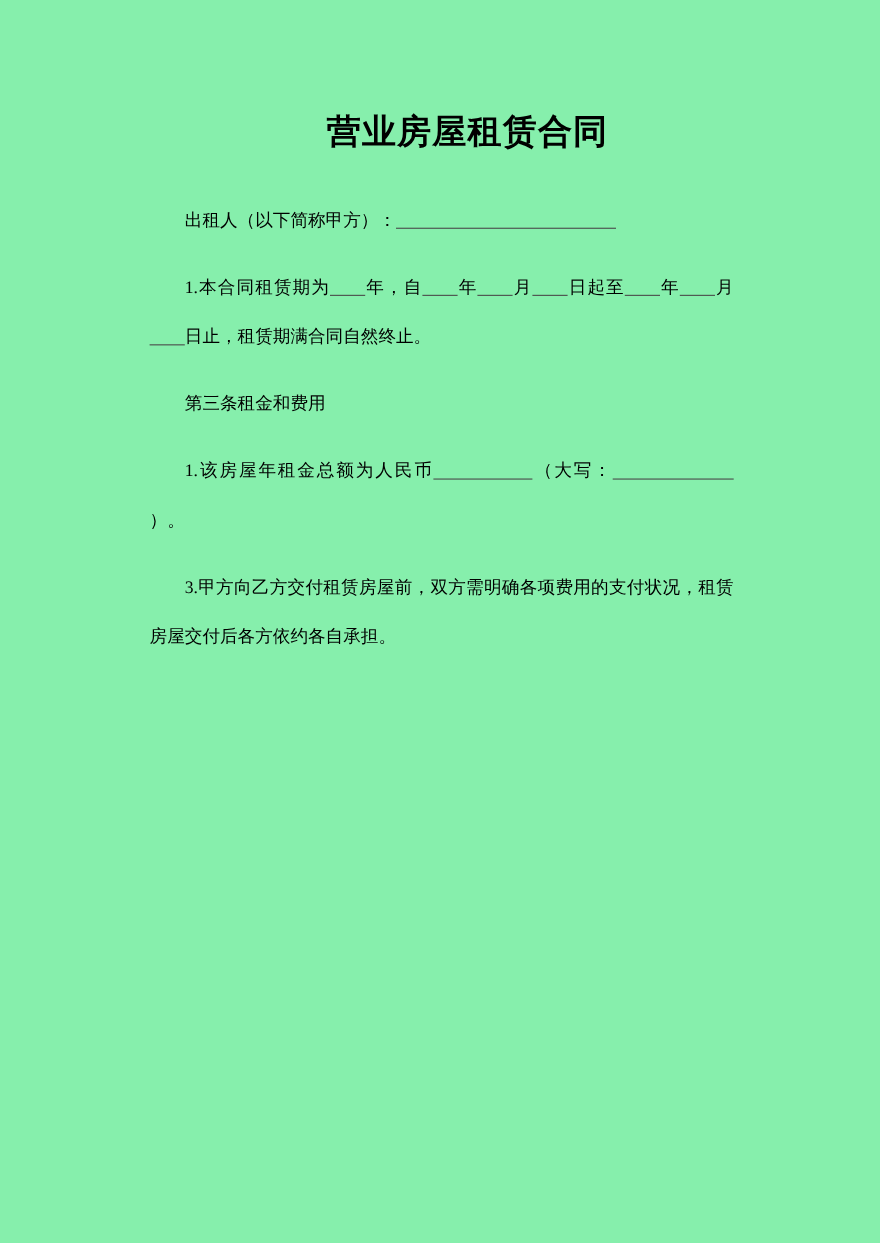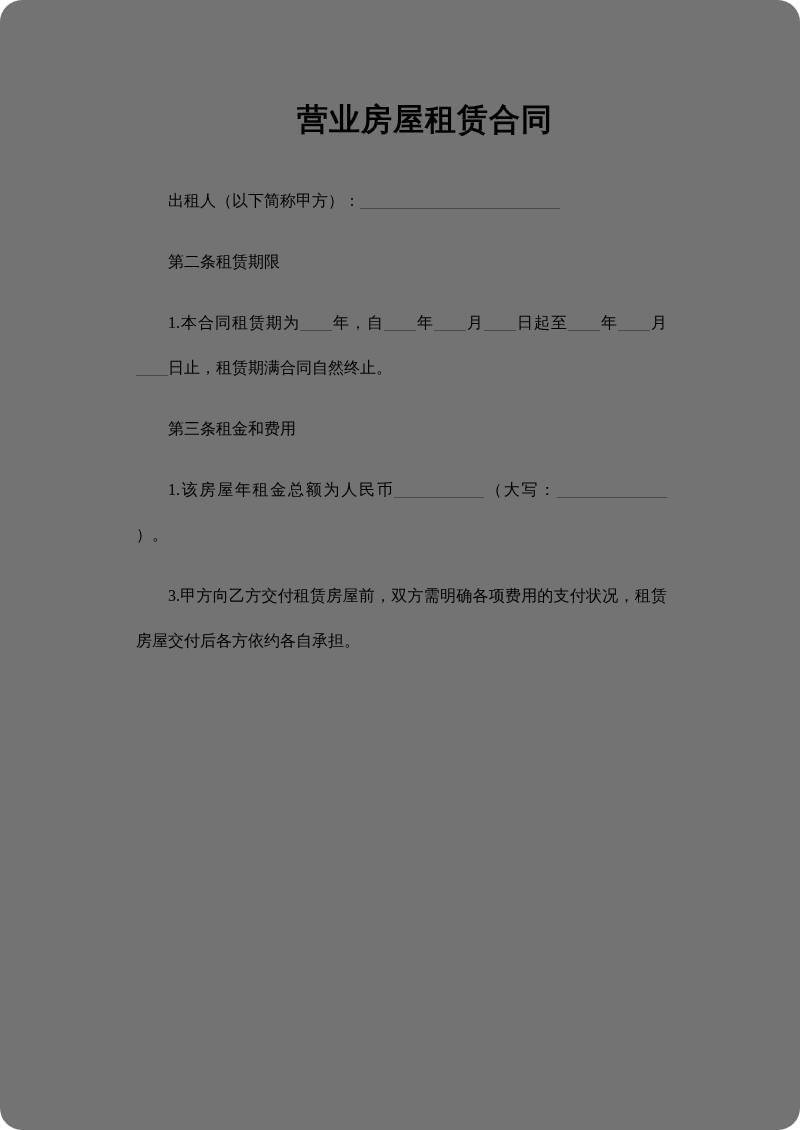--- a/index.html
+++ b/index.html
@@ -4,27 +4,26 @@
 <style>
   html, body {
     margin: 0;
     padding: 0;
     background: #ffffff;
   }
   .page {
     position: relative;
     width: 800px;
     height: 1130px;
-    background: #737373;
+    background: #86efac;
     box-sizing: border-box;
     padding: 100px 70px 0 120px;
     overflow: hidden;
     font-family: "Liberation Serif", "DejaVu Serif", serif;
     color: #000000;
-    border-radius: 22px;
   }
   .title {
     margin: 0 0 38px 0;
     text-align: center;
     font-size: 31px;
     line-height: 40px;
     font-weight: bold;
     font-family: "Liberation Sans", "DejaVu Sans", sans-serif;
     letter-spacing: 1px;
   }
@@ -46,19 +45,18 @@
     vertical-align: -3px;
   }
 </style>
 </head>
 <body>
 
 <div class="page">
   <h1 class="title">营业房屋租赁合同</h1>
   <div class="body-text">
       <p class="para"><span>出租人（以下简称甲方）：</span><span class="blank" style="width: 200px;"></span></p>
-      <p class="para"><span>第二条租赁期限</span></p>
       <p class="para"><span>1.本合同租赁期为</span><span class="blank" style="width: 32px;"></span><span>年，自</span><span class="blank" style="width: 32px;"></span><span>年</span><span class="blank" style="width: 32px;"></span><span>月</span><span class="blank" style="width: 32px;"></span><span>日起至</span><span class="blank" style="width: 32px;"></span><span>年</span><span class="blank" style="width: 32px;"></span><span>月</span><span class="blank" style="width: 32px;"></span><span>日止，租赁期满合同自然终止。</span></p>
       <p class="para"><span>第三条租金和费用</span></p>
       <p class="para"><span>1.该房屋年租金总额为人民币</span><span class="blank" style="width: 90px;"></span><span>（大写：</span><span class="blank" style="width: 110px;"></span><span>）。</span></p>
       <p class="para"><span>3.甲方向乙方交付租赁房屋前，双方需明确各项费用的支付状况，租赁房屋交付后各方依约各自承担。</span></p>
     </div>
 </div>
 
 </body></html>

